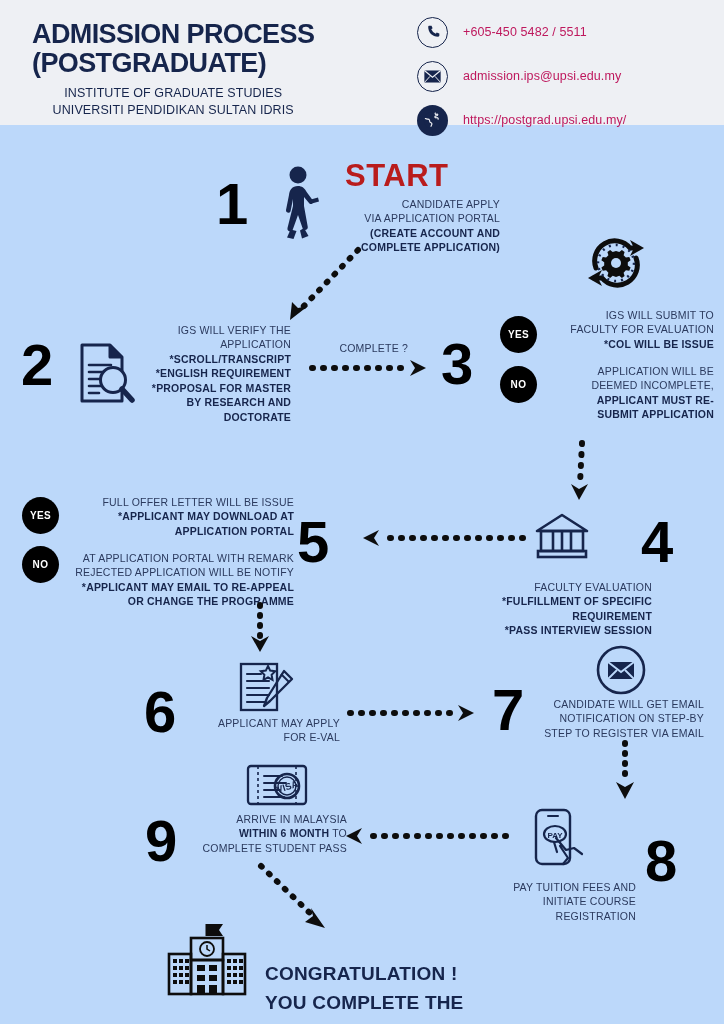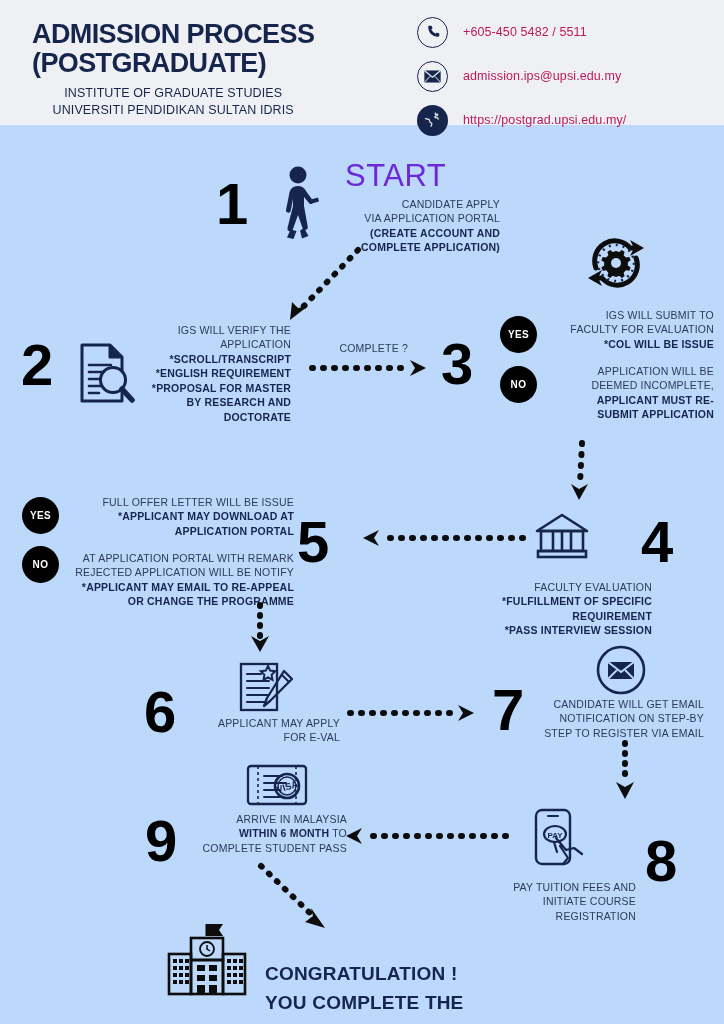--- a/index.html
+++ b/index.html
@@ -37,21 +37,21 @@
   .ring { border:1.6px solid #16254c; }
   .solid { background:#16254c; }
   .contact-text { margin-left:15px; font-size:12.5px; color:#be185d; letter-spacing:0.1px; }
 
   
   .num {
     position:absolute; font-size:58px; font-weight:bold; color:#000;
     line-height:1; letter-spacing:-2px;
   }
   .big-start {
-    position:absolute; font-size:31px; font-weight:normal; color:#6d28d9;
+    position:absolute; font-size:31px; font-weight:bold; color:#b91c1c;
     letter-spacing:0.5px;
   }
   .txt {
     position:absolute; font-size:10.5px; line-height:1.38;
     color:#2b3a5e; letter-spacing:0.2px; text-align:right;
   }
   .txt b { color:#16254c; }
   .badge {
     position:absolute; width:37px; height:37px; border-radius:50%;
     background:#000; color:#fff; font-size:10px; font-weight:bold;

